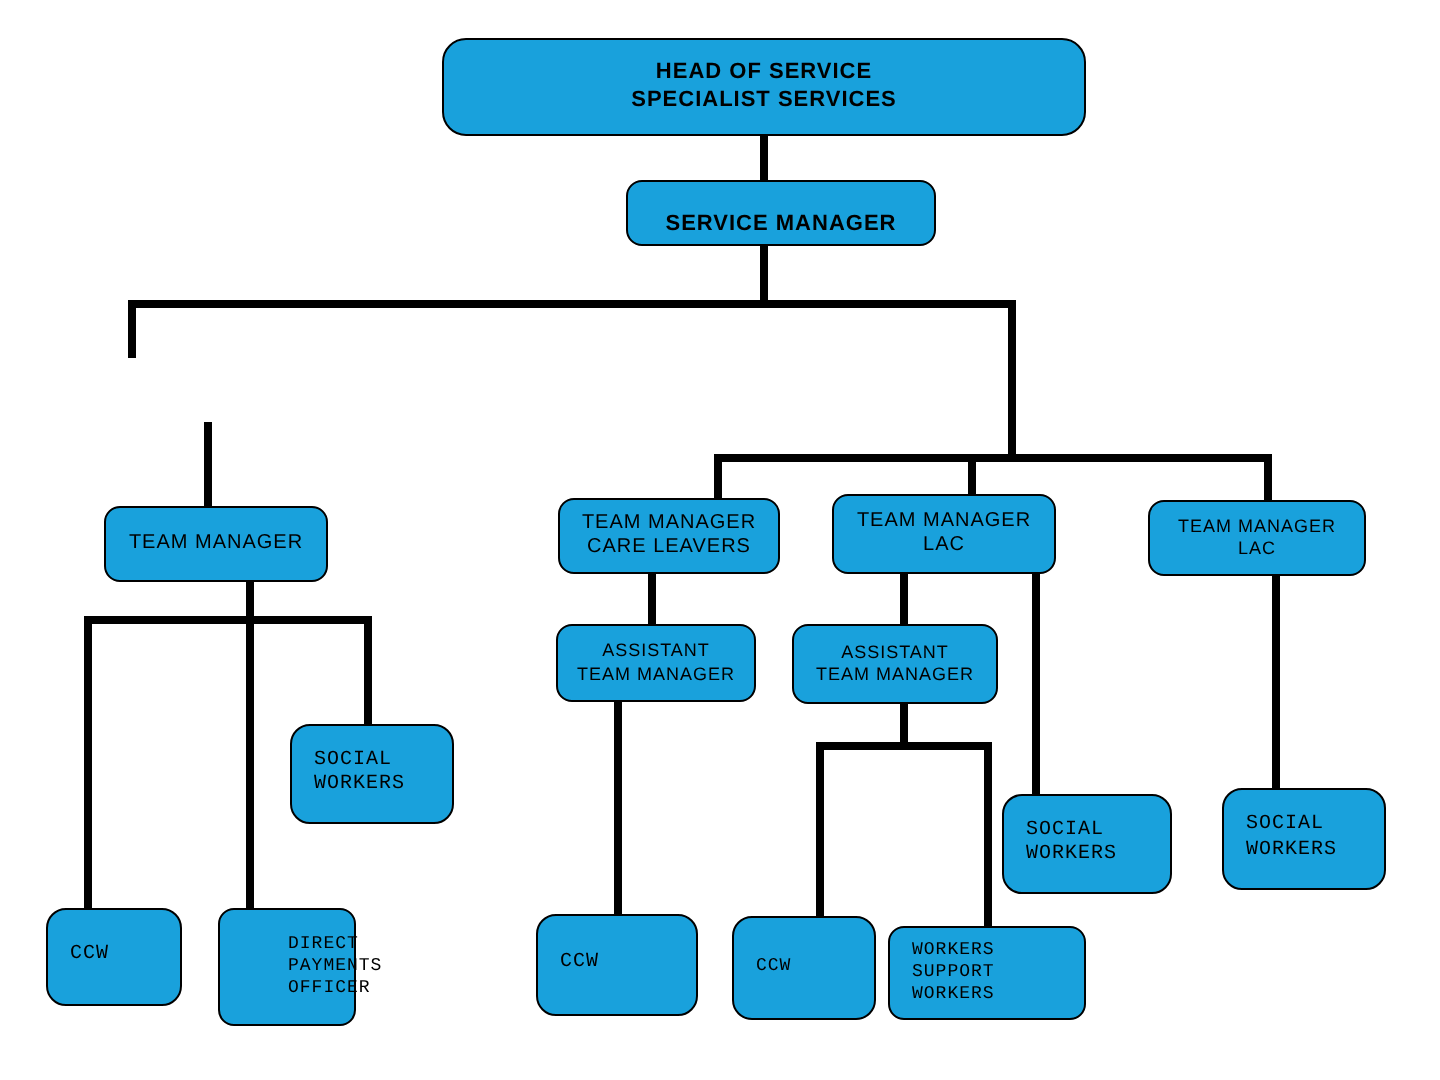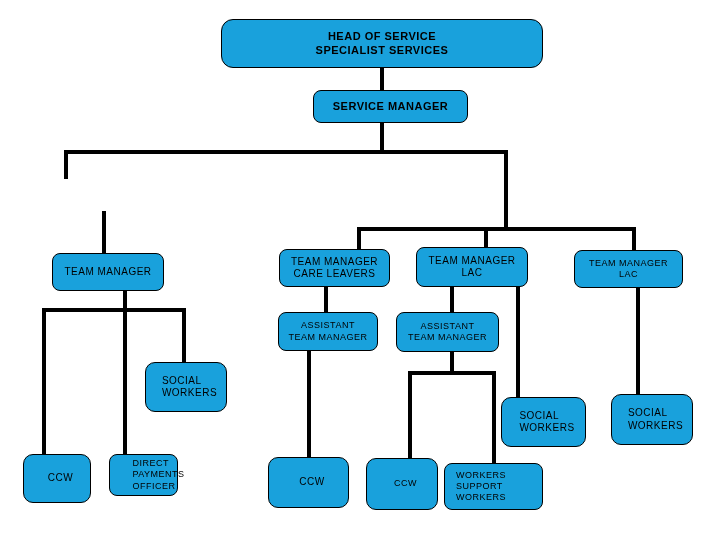--- a/index.html
+++ b/index.html
@@ -28,24 +28,25 @@
     color: var(--text, #000000);
     display: flex;
     align-items: center;
     justify-content: center;
     text-align: center;
     letter-spacing: 0.5px;
     line-height: 1.25;
     padding: 2px 4px;
   }
   .node.left {
-    justify-content: center;
+    justify-content: flex-start;
     text-align: left;
     padding-left: 11px;
     padding-right: 4px;
+    font-family: Liberation Mono, monospace;
   }
   .node.bold { font-weight: bold; }
   .node span { white-space: pre-line; }
 </style>
 </head>
 <body>
 
 <div id="canvas">
     <div class="line" style="left: 364px; top: 68px; width: 4px; height: 24px;"></div>
     <div class="line" style="left: 364px; top: 122px; width: 4px; height: 30px;"></div>
@@ -68,21 +69,21 @@
     <div class="line" style="left: 620px; top: 287px; width: 4px; height: 108px;"></div>
     <div class="line" style="left: 291px; top: 350px; width: 4px; height: 108px;"></div>
     <div class="line" style="left: 434px; top: 351px; width: 4px; height: 23px;"></div>
     <div class="line" style="left: 392px; top: 371px; width: 88px; height: 4px;"></div>
     <div class="line" style="left: 392px; top: 371px; width: 4px; height: 88px;"></div>
     <div class="line" style="left: 476px; top: 371px; width: 4px; height: 93px;"></div>
     <div class="node bold" style="left: 205px; top: 19px; width: 322px; height: 49px; font-size: 11px; border-radius: 12px;">
       <span>HEAD OF SERVICE
 SPECIALIST SERVICES</span>
     </div>
-    <div class="node bold" style="left: 297px; top: 90px; width: 155px; height: 33px; font-size: 11px; border-radius: 8px;">
+    <div class="node bold" style="left: 297px; top: 90px; width: 155px; height: 33px; font-size: 11px; border-radius: 8px; align-items: flex-end;">
       <span>SERVICE MANAGER</span>
     </div>
     <div class="node" style="left: 36px; top: 253px; width: 112px; height: 38px; font-size: 10px; border-radius: 8px;">
       <span>TEAM MANAGER</span>
     </div>
     <div class="node" style="left: 263px; top: 249px; width: 111px; height: 38px; font-size: 10px; border-radius: 8px;">
       <span>TEAM MANAGER
 CARE LEAVERS</span>
     </div>
     <div class="node" style="left: 400px; top: 247px; width: 112px; height: 40px; font-size: 10px; border-radius: 8px;">
@@ -109,21 +110,21 @@
       <span>SOCIAL
 WORKERS</span>
     </div>
     <div class="node left" style="left: 595px; top: 394px; width: 82px; height: 51px; font-size: 10px; border-radius: 10px;">
       <span>SOCIAL
 WORKERS</span>
     </div>
     <div class="node left" style="left: 7px; top: 454px; width: 68px; height: 49px; font-size: 10px; border-radius: 10px;">
       <span>CCW</span>
     </div>
-    <div class="node left" style="left: 93px; top: 454px; width: 69px; height: 42px; font-size: 9px; border-radius: 8px; padding-left: 34px;">
+    <div class="node left" style="left: 93px; top: 454px; width: 69px; height: 59px; font-size: 9px; border-radius: 8px; padding-left: 34px;">
       <span>DIRECT
 PAYMENTS
 OFFICER</span>
     </div>
     <div class="node left" style="left: 252px; top: 457px; width: 81px; height: 51px; font-size: 10px; border-radius: 10px;">
       <span>CCW</span>
     </div>
     <div class="node left" style="left: 350px; top: 458px; width: 72px; height: 52px; font-size: 9px; border-radius: 10px;">
       <span>CCW</span>
     </div>

